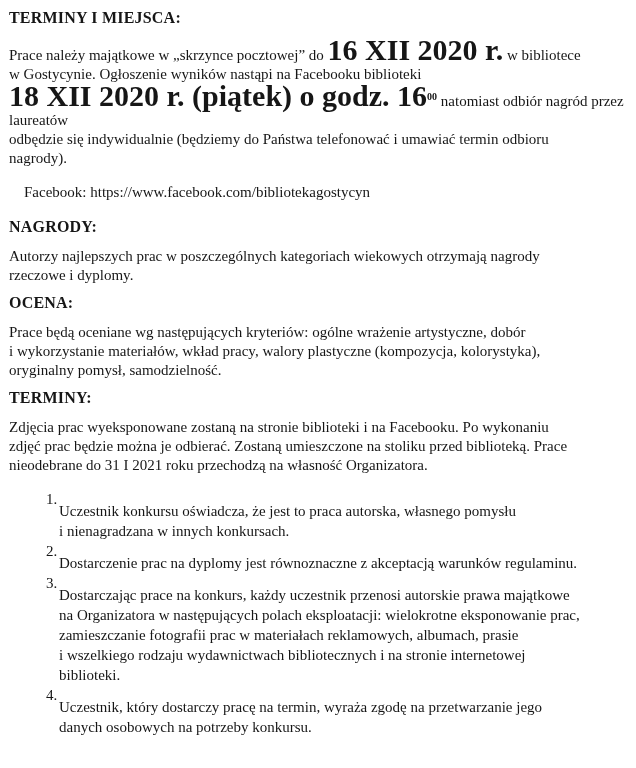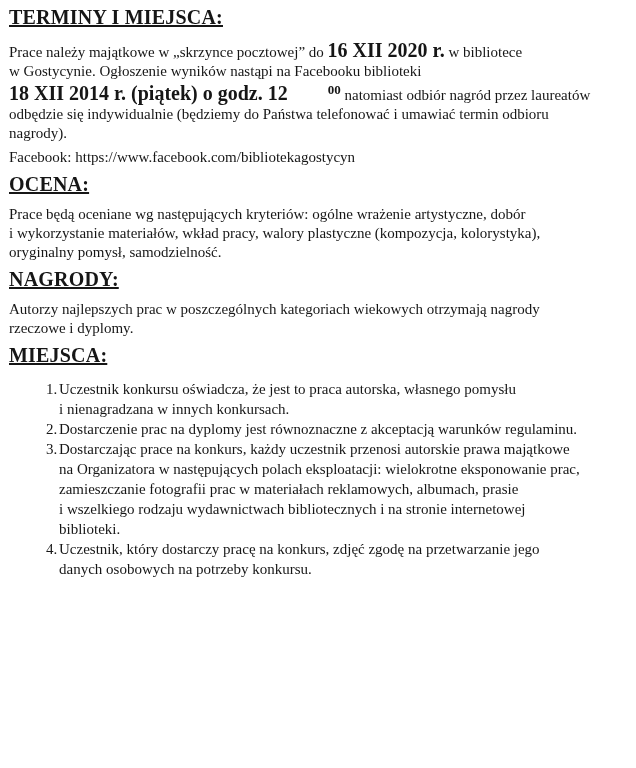--- a/index.html
+++ b/index.html
@@ -13,99 +13,101 @@
     overflow: hidden;
     font-family: "Liberation Serif", "DejaVu Serif", serif;
     color: #161616;
   }
   .page {
     box-sizing: border-box;
     width: 636px;
     padding: 5px 10px 8px 9px;
   }
   .section-heading {
-    font-size: 20px;
+    font-size: 16px;
     line-height: 19px;
     font-weight: bold;
-    text-decoration: underline;
     margin: 8px 0 11px 0;
     letter-spacing: 0.2px;
   }
   .section:first-child .section-heading {
     margin-top: 3px;
   }
   .para {
     font-size: 15px;
     line-height: 19px;
     margin: 0 0 5px 0;
     white-space: pre-line;
   }
   .fb-line {
-    margin: 0;
+    margin: 15px;
   }
   .date-big {
-    font-size: 20px;
+    font-size: 30px;
     line-height: 24px;
     font-weight: bold;
   }
   .date-sup {
-    font-size: 13px;
+    font-size: 10px;
     font-weight: bold;
     vertical-align: super;
     line-height: 0;
-    margin-left: 40px;
   }
   .rules {
     list-style: none;
     margin: 14px 0 0 0;
     padding: 0 0 0 37px;
   }
   .rule {
     display: flex;
     font-size: 15px;
     line-height: 20px;
   }
   .rule .num {
     flex: 0 0 13px;
   }
   .rule .txt {
     flex: 1;
     white-space: pre-line;
+    margin-top: 12px;
   }
 </style>
 </head>
 <body>
 
 <div class="page">
 
   <div class="section">
     <div class="section-heading">TERMINY I MIEJSCA:</div>
     <p class="para"><span>Prace należy majątkowe w „skrzynce pocztowej” do </span><span class="date-big">16 XII 2020 r.</span><span> w bibliotece
 w Gostycynie. Ogłoszenie wyników nastąpi na Facebooku biblioteki
-</span><span class="date-big">18 XII 2014 r. (piątek) o godz. 12</span><sup class="date-sup">00</sup><span> natomiast odbiór nagród przez laureatów
+</span><span class="date-big">18 XII 2020 r. (piątek) o godz. 16</span><sup class="date-sup">00</sup><span> natomiast odbiór nagród przez laureatów
 odbędzie się indywidualnie (będziemy do Państwa telefonować i  umawiać termin odbioru
 nagrody).</span></p>
     <p class="para fb-line"><span>Facebook: </span><span>https://www.facebook.com/bibliotekagostycyn</span></p>
+  </div>
+
+  <div class="section">
+    <div class="section-heading">NAGRODY:</div>
+    <p class="para">Autorzy najlepszych prac w poszczególnych kategoriach wiekowych otrzymają nagrody
+rzeczowe i dyplomy.</p>
   </div>
 
   <div class="section">
     <div class="section-heading">OCENA:</div>
     <p class="para">Prace będą oceniane wg następujących kryteriów: ogólne wrażenie artystyczne, dobór
 i wykorzystanie materiałów, wkład pracy, walory plastyczne (kompozycja, kolorystyka),
 oryginalny pomysł, samodzielność.</p>
   </div>
 
   <div class="section">
-    <div class="section-heading">NAGRODY:</div>
-    <p class="para">Autorzy najlepszych prac w poszczególnych kategoriach wiekowych otrzymają nagrody
-rzeczowe i dyplomy.</p>
-  </div>
-
-  <div class="section">
-    <div class="section-heading">MIEJSCA:</div>
+    <div class="section-heading">TERMINY:</div>
+    <p class="para">Zdjęcia prac wyeksponowane zostaną na stronie biblioteki i na Facebooku. Po wykonaniu
+zdjęć prac będzie można je odbierać. Zostaną umieszczone na stoliku przed biblioteką. Prace
+nieodebrane do 31 I 2021 roku przechodzą na własność Organizatora.</p>
   </div>
 
   <div class="section">
     <ol class="rules">
       <li class="rule">
         <span class="num">1.</span>
         <span class="txt">Uczestnik konkursu oświadcza, że jest to praca autorska, własnego pomysłu
 i nienagradzana w innych konkursach.</span>
       </li>
       <li class="rule">
@@ -115,19 +117,19 @@
       <li class="rule">
         <span class="num">3.</span>
         <span class="txt">Dostarczając prace na konkurs, każdy uczestnik przenosi autorskie prawa majątkowe
 na Organizatora w następujących polach eksploatacji: wielokrotne eksponowanie prac,
 zamieszczanie fotografii prac w materiałach reklamowych, albumach, prasie
 i wszelkiego rodzaju wydawnictwach bibliotecznych i na stronie internetowej
 biblioteki.</span>
       </li>
       <li class="rule">
         <span class="num">4.</span>
-        <span class="txt">Uczestnik, który dostarczy pracę na konkurs, zdjęć zgodę na przetwarzanie jego
+        <span class="txt">Uczestnik, który dostarczy pracę na termin, wyraża zgodę na przetwarzanie jego
 danych osobowych na potrzeby konkursu.</span>
       </li>
     </ol>
   </div>
 
 </div>
 
 </body></html>

